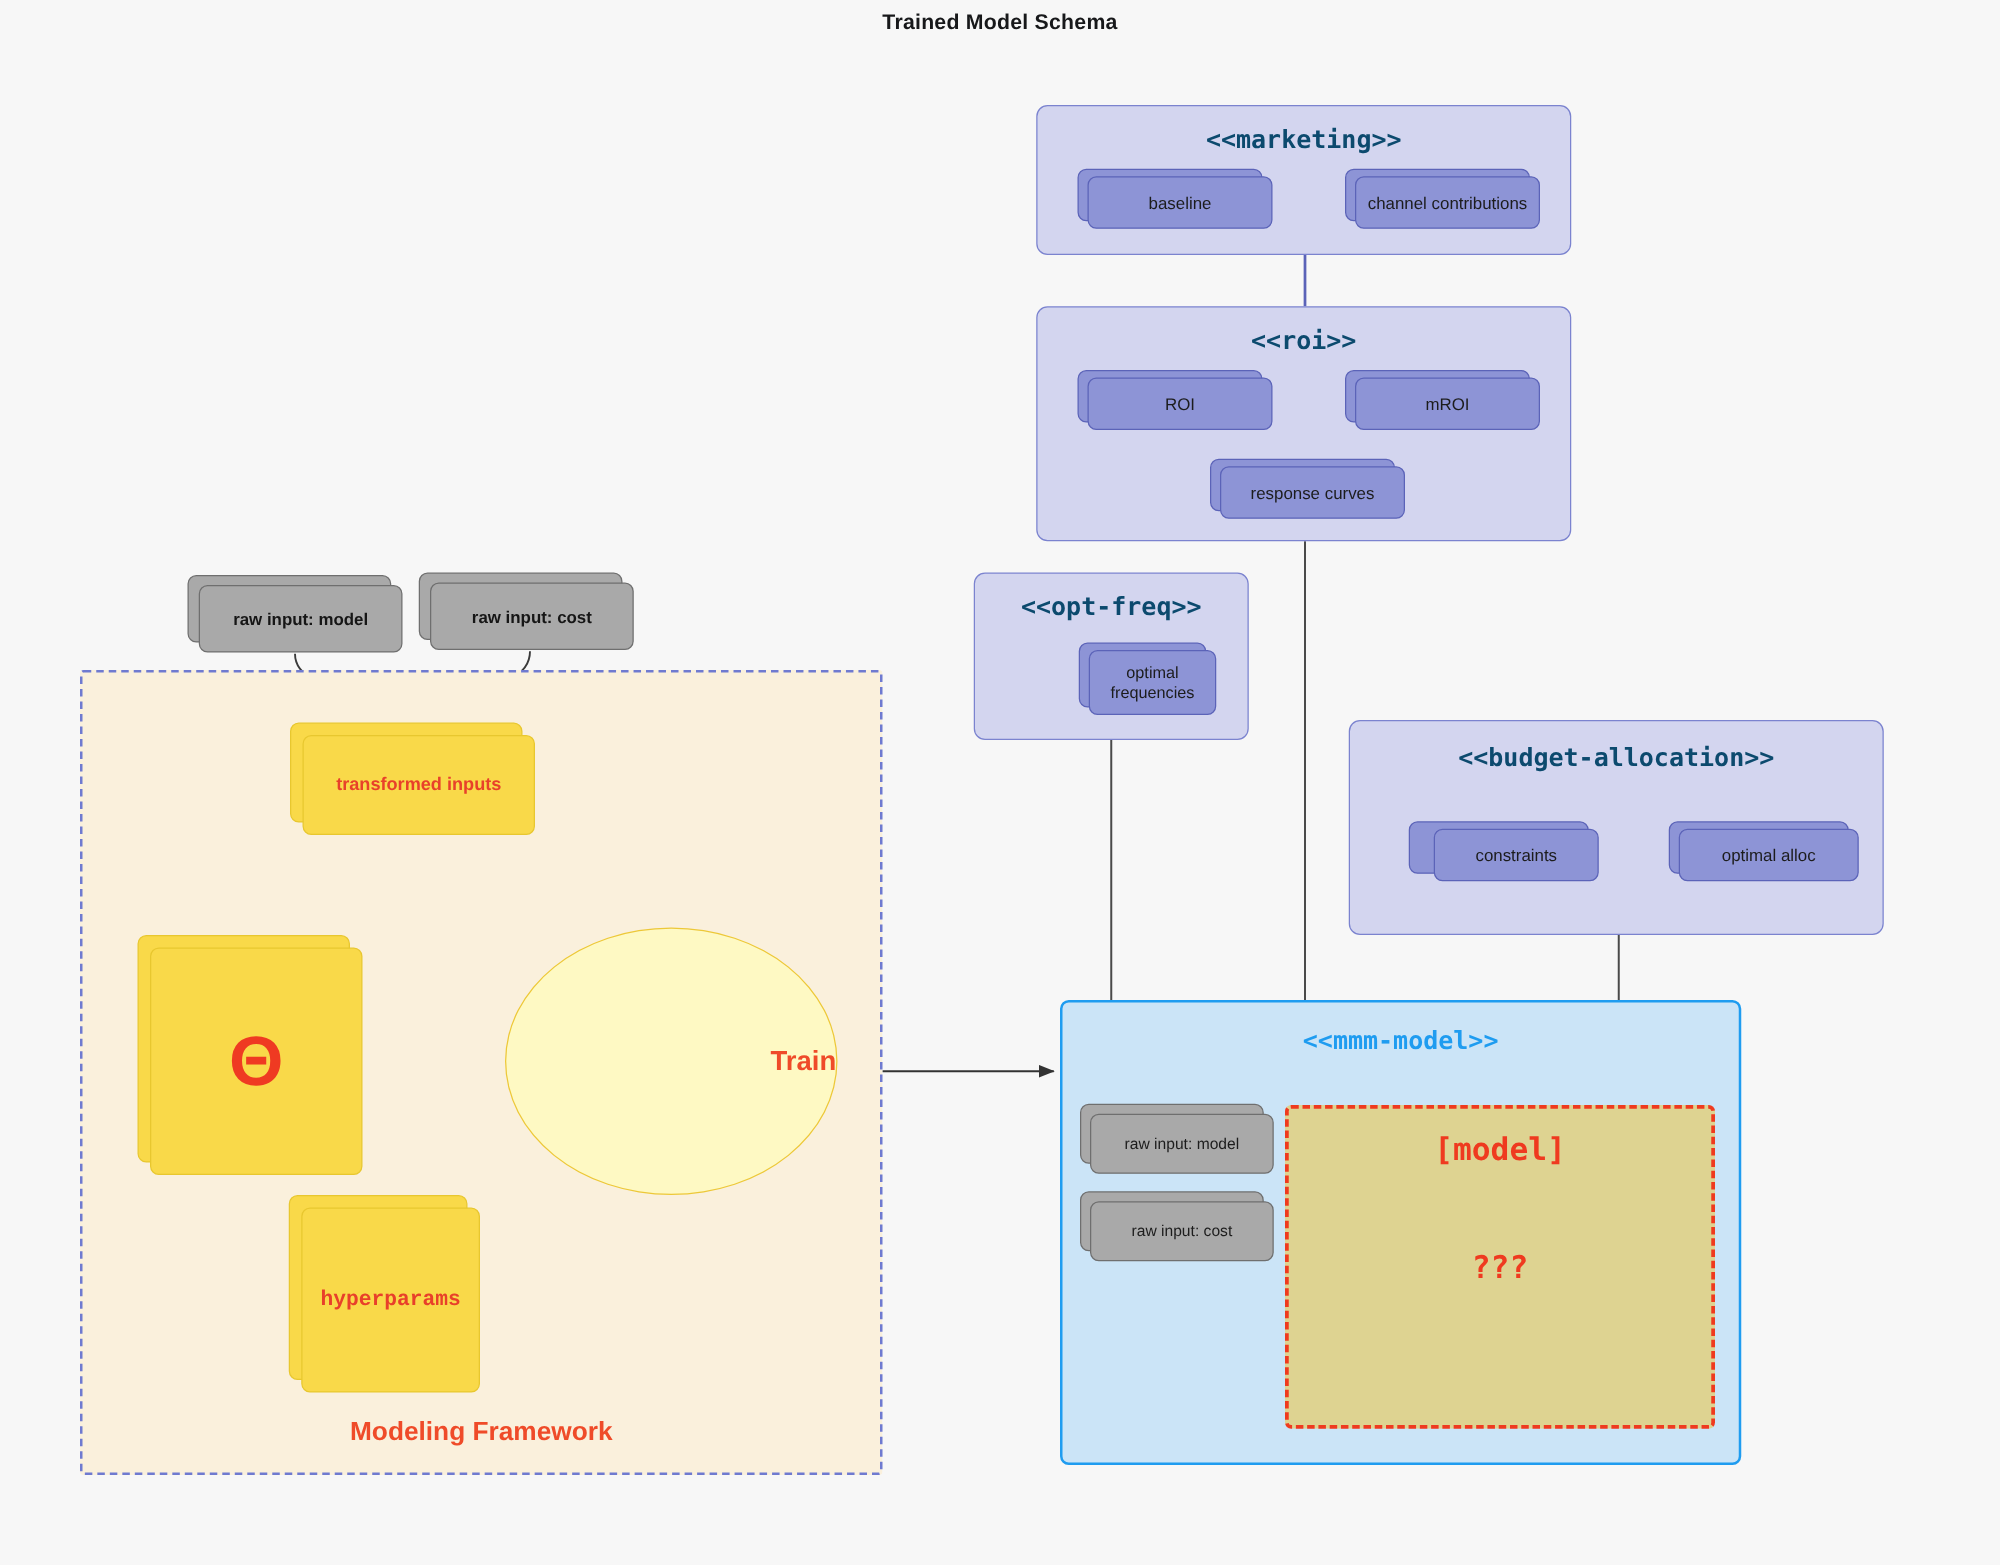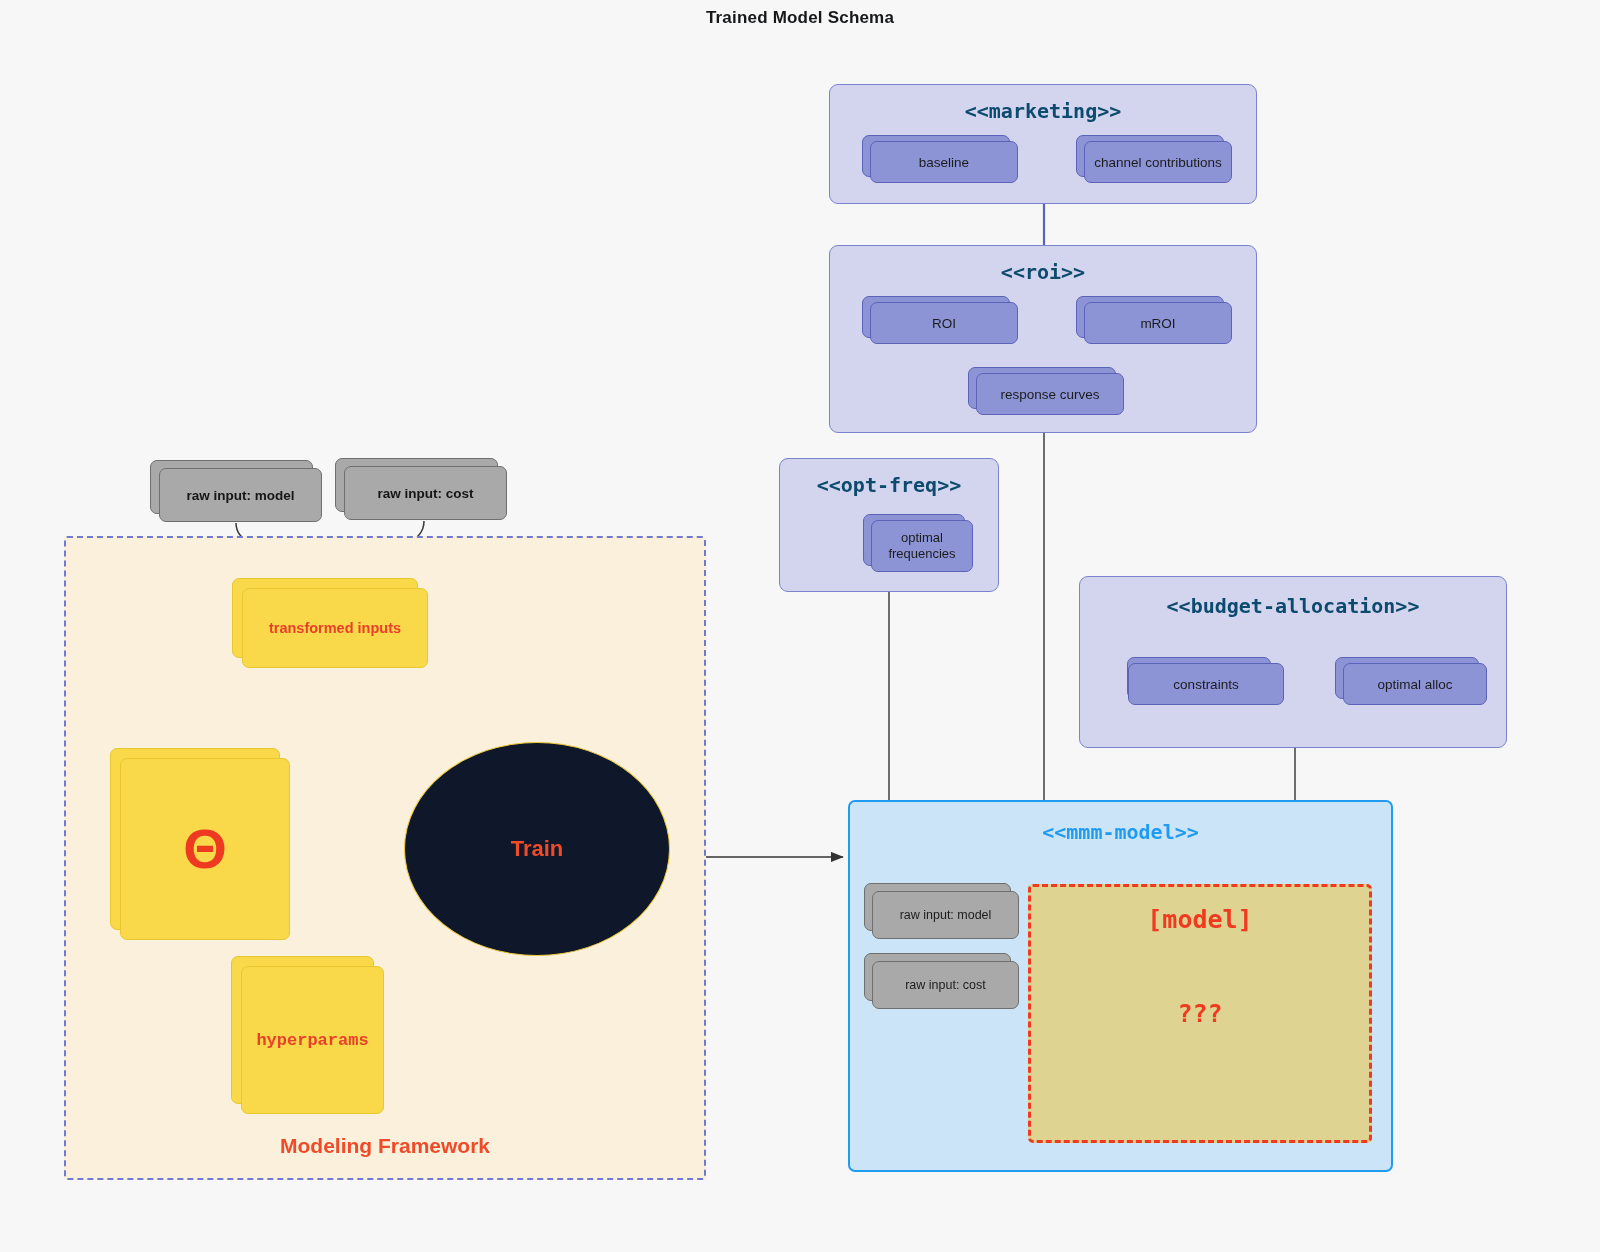--- a/index.html
+++ b/index.html
@@ -60,22 +60,22 @@
     background:#faf0dc;border:2px dashed #6f7ad0;border-radius:3px;
   }
   #framework-label{
     position:absolute;left:0;width:100%;text-align:center;
     color:#ef4b29;font-weight:bold;font-size:21px;
   }
 
   
   #train{
     position:absolute;border-radius:50%;
-    background:#0f172a;border:1.7px solid #edc838;
-    display:flex;align-items:center;justify-content:center;
+    background:#fef9c3;border:1.7px solid #edc838;
+    display:flex;align-items:center;justify-content:flex-end;
     color:#ef4b29;font-weight:bold;font-size:22px;
   }
 
   
   .theta{font-size:56px;font-weight:bold;color:#ef3a22;line-height:1;}
 
   
   #mmm-model{
     position:absolute;box-sizing:border-box;
     background:#cbe4f7;border:2.2px solid #1f9cf0;border-radius:7px;
@@ -186,21 +186,21 @@
         <span>optimal</span>
         <span>frequencies</span>
       </div>
     </div>
   </div>
 
   <div class="group purple" style="left:1079px;top:576px;width:428px;height:172px;">
     <div class="group-title" style="top:17px;font-size:20px;">&lt;&lt;budget-allocation&gt;&gt;</div>
     <div class="node np" style="left:47px;top:80px;width:152px;height:48px;">
       <div class="shadow1" style="left:0;top:0;width:144px;height:42px;"></div>
-      <div class="face" style="left:1px;top:6px;width:156px;height:42px;">constraints</div>
+      <div class="face" style="left:20px;top:6px;width:132px;height:42px;">constraints</div>
     </div>
     <div class="node np" style="left:255px;top:80px;width:152px;height:44px;">
       <div class="shadow1" style="left:0;top:0;width:144px;height:42px;"></div>
       <div class="face" style="left:8px;top:6px;width:144px;height:42px;">optimal alloc</div>
     </div>
   </div>
 
   <div id="framework" style="left:64px;top:536px;width:642px;height:644px;">
     <div id="framework-label" style="bottom:20px;">Modeling Framework</div>
   </div>

